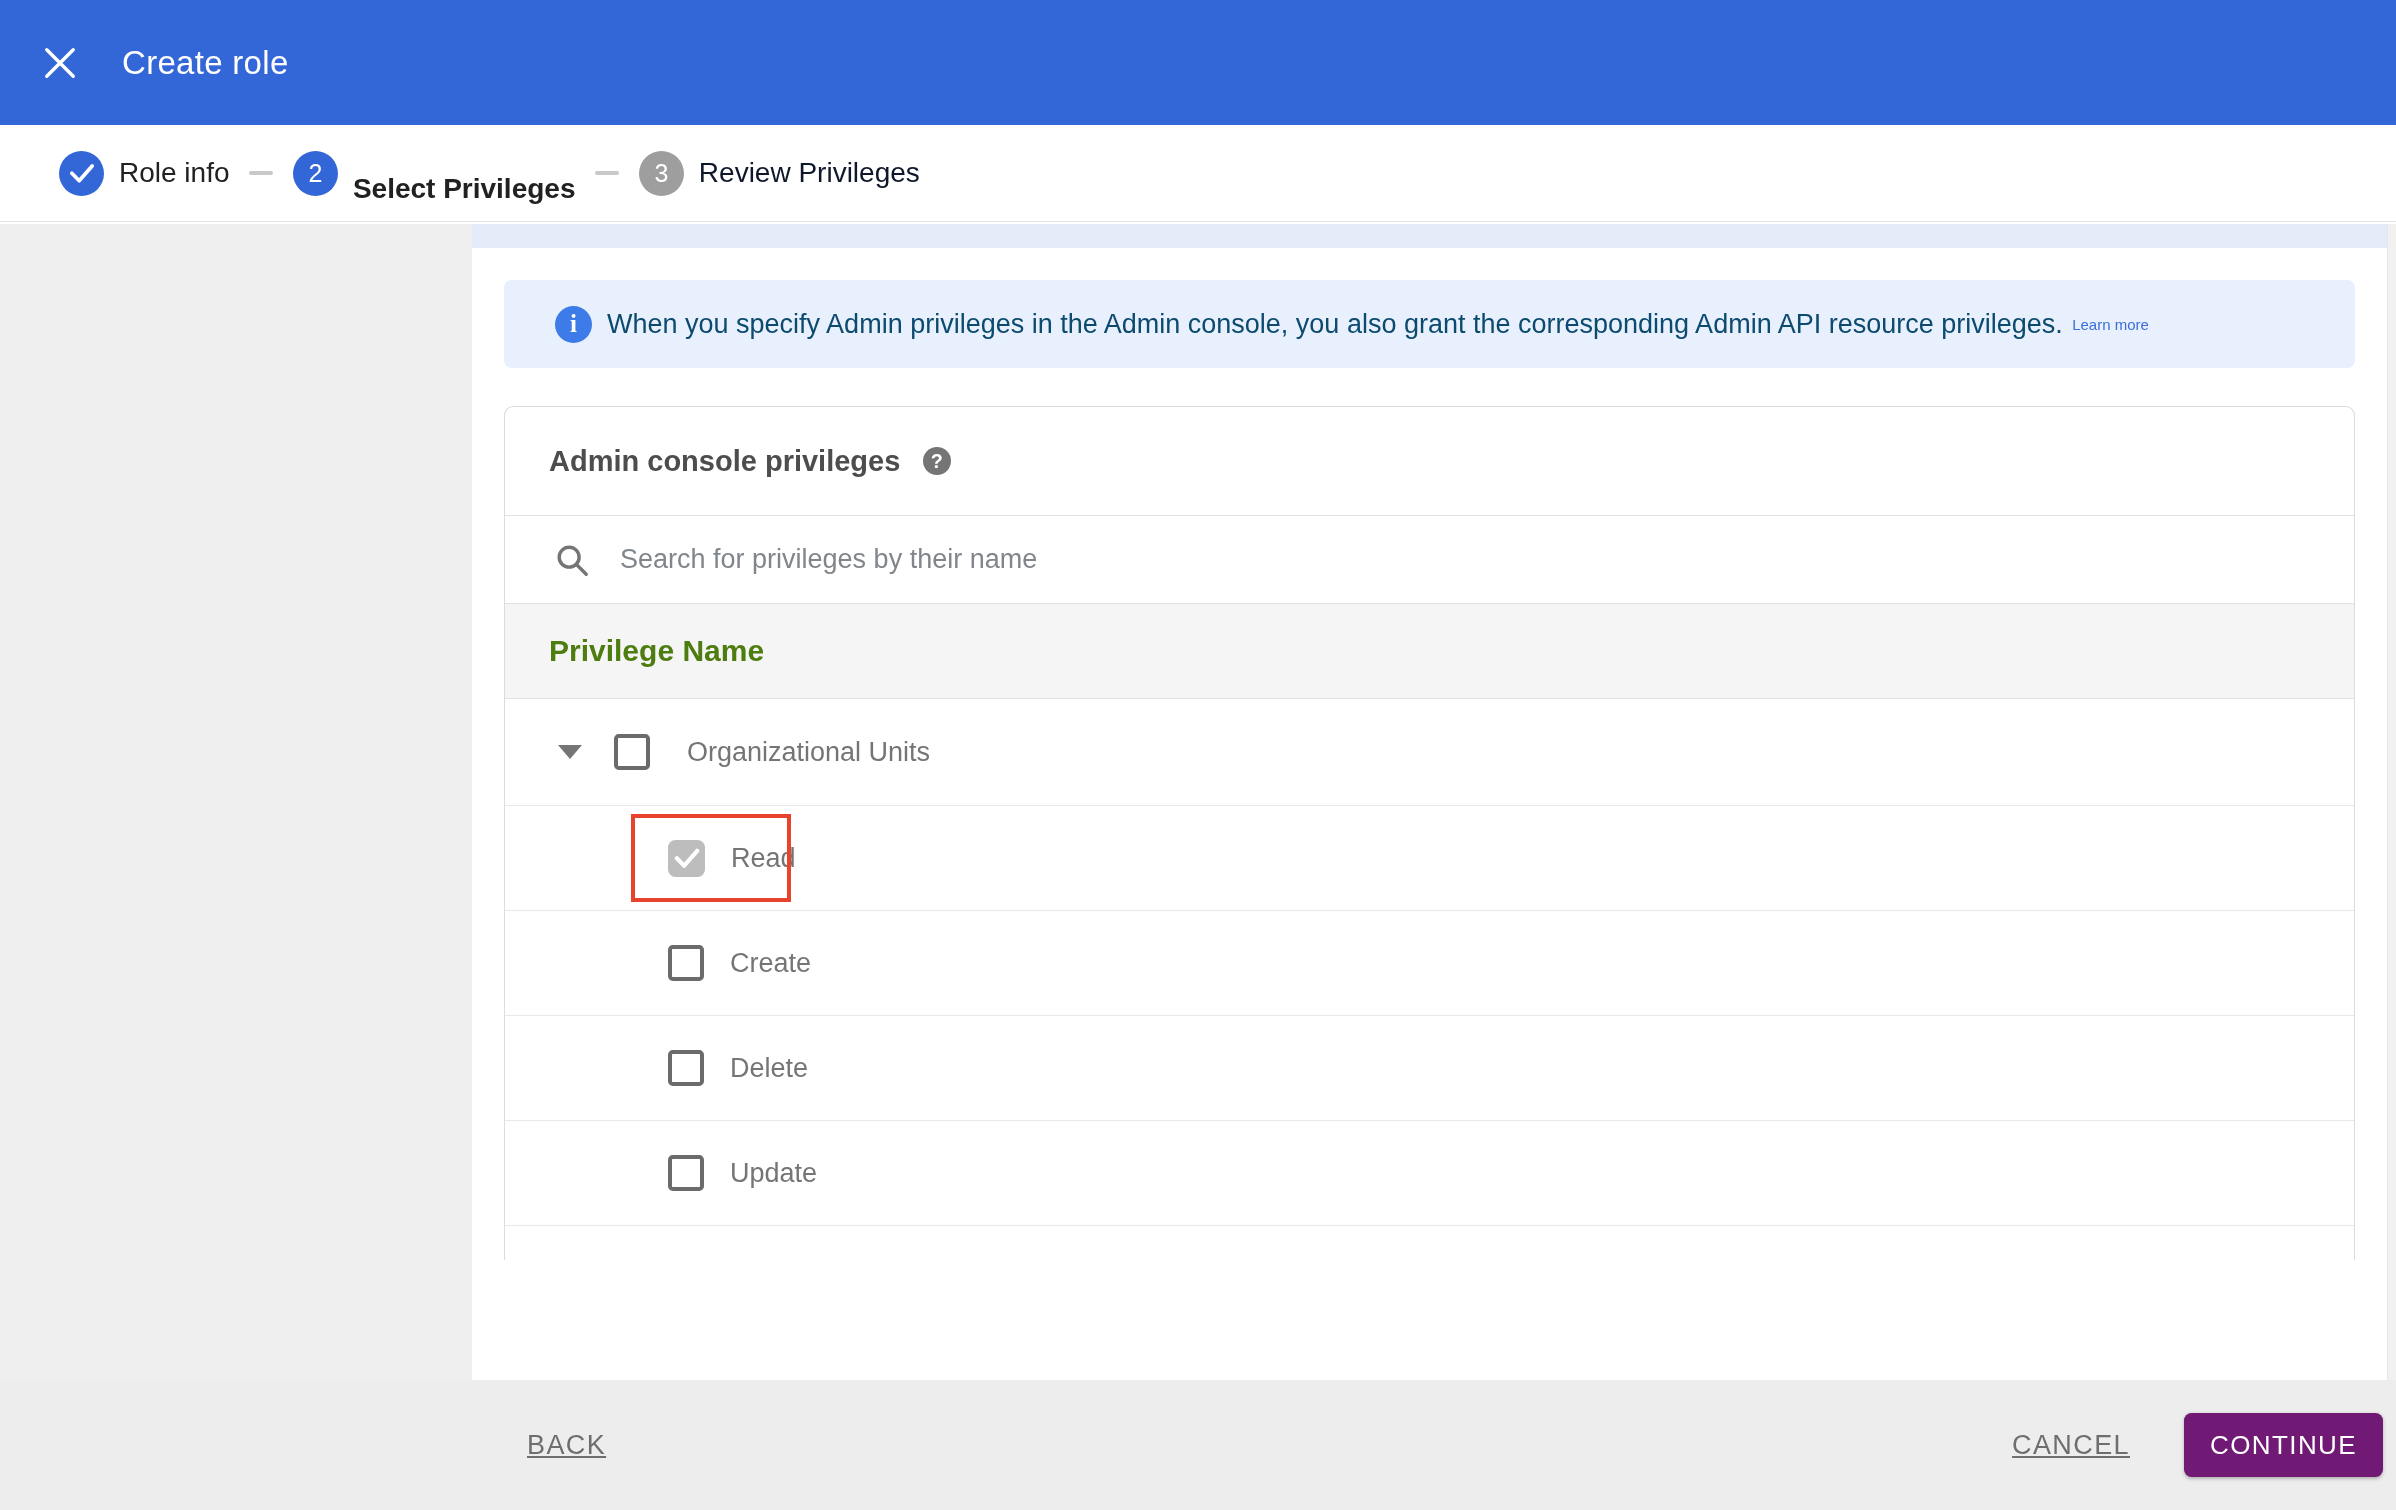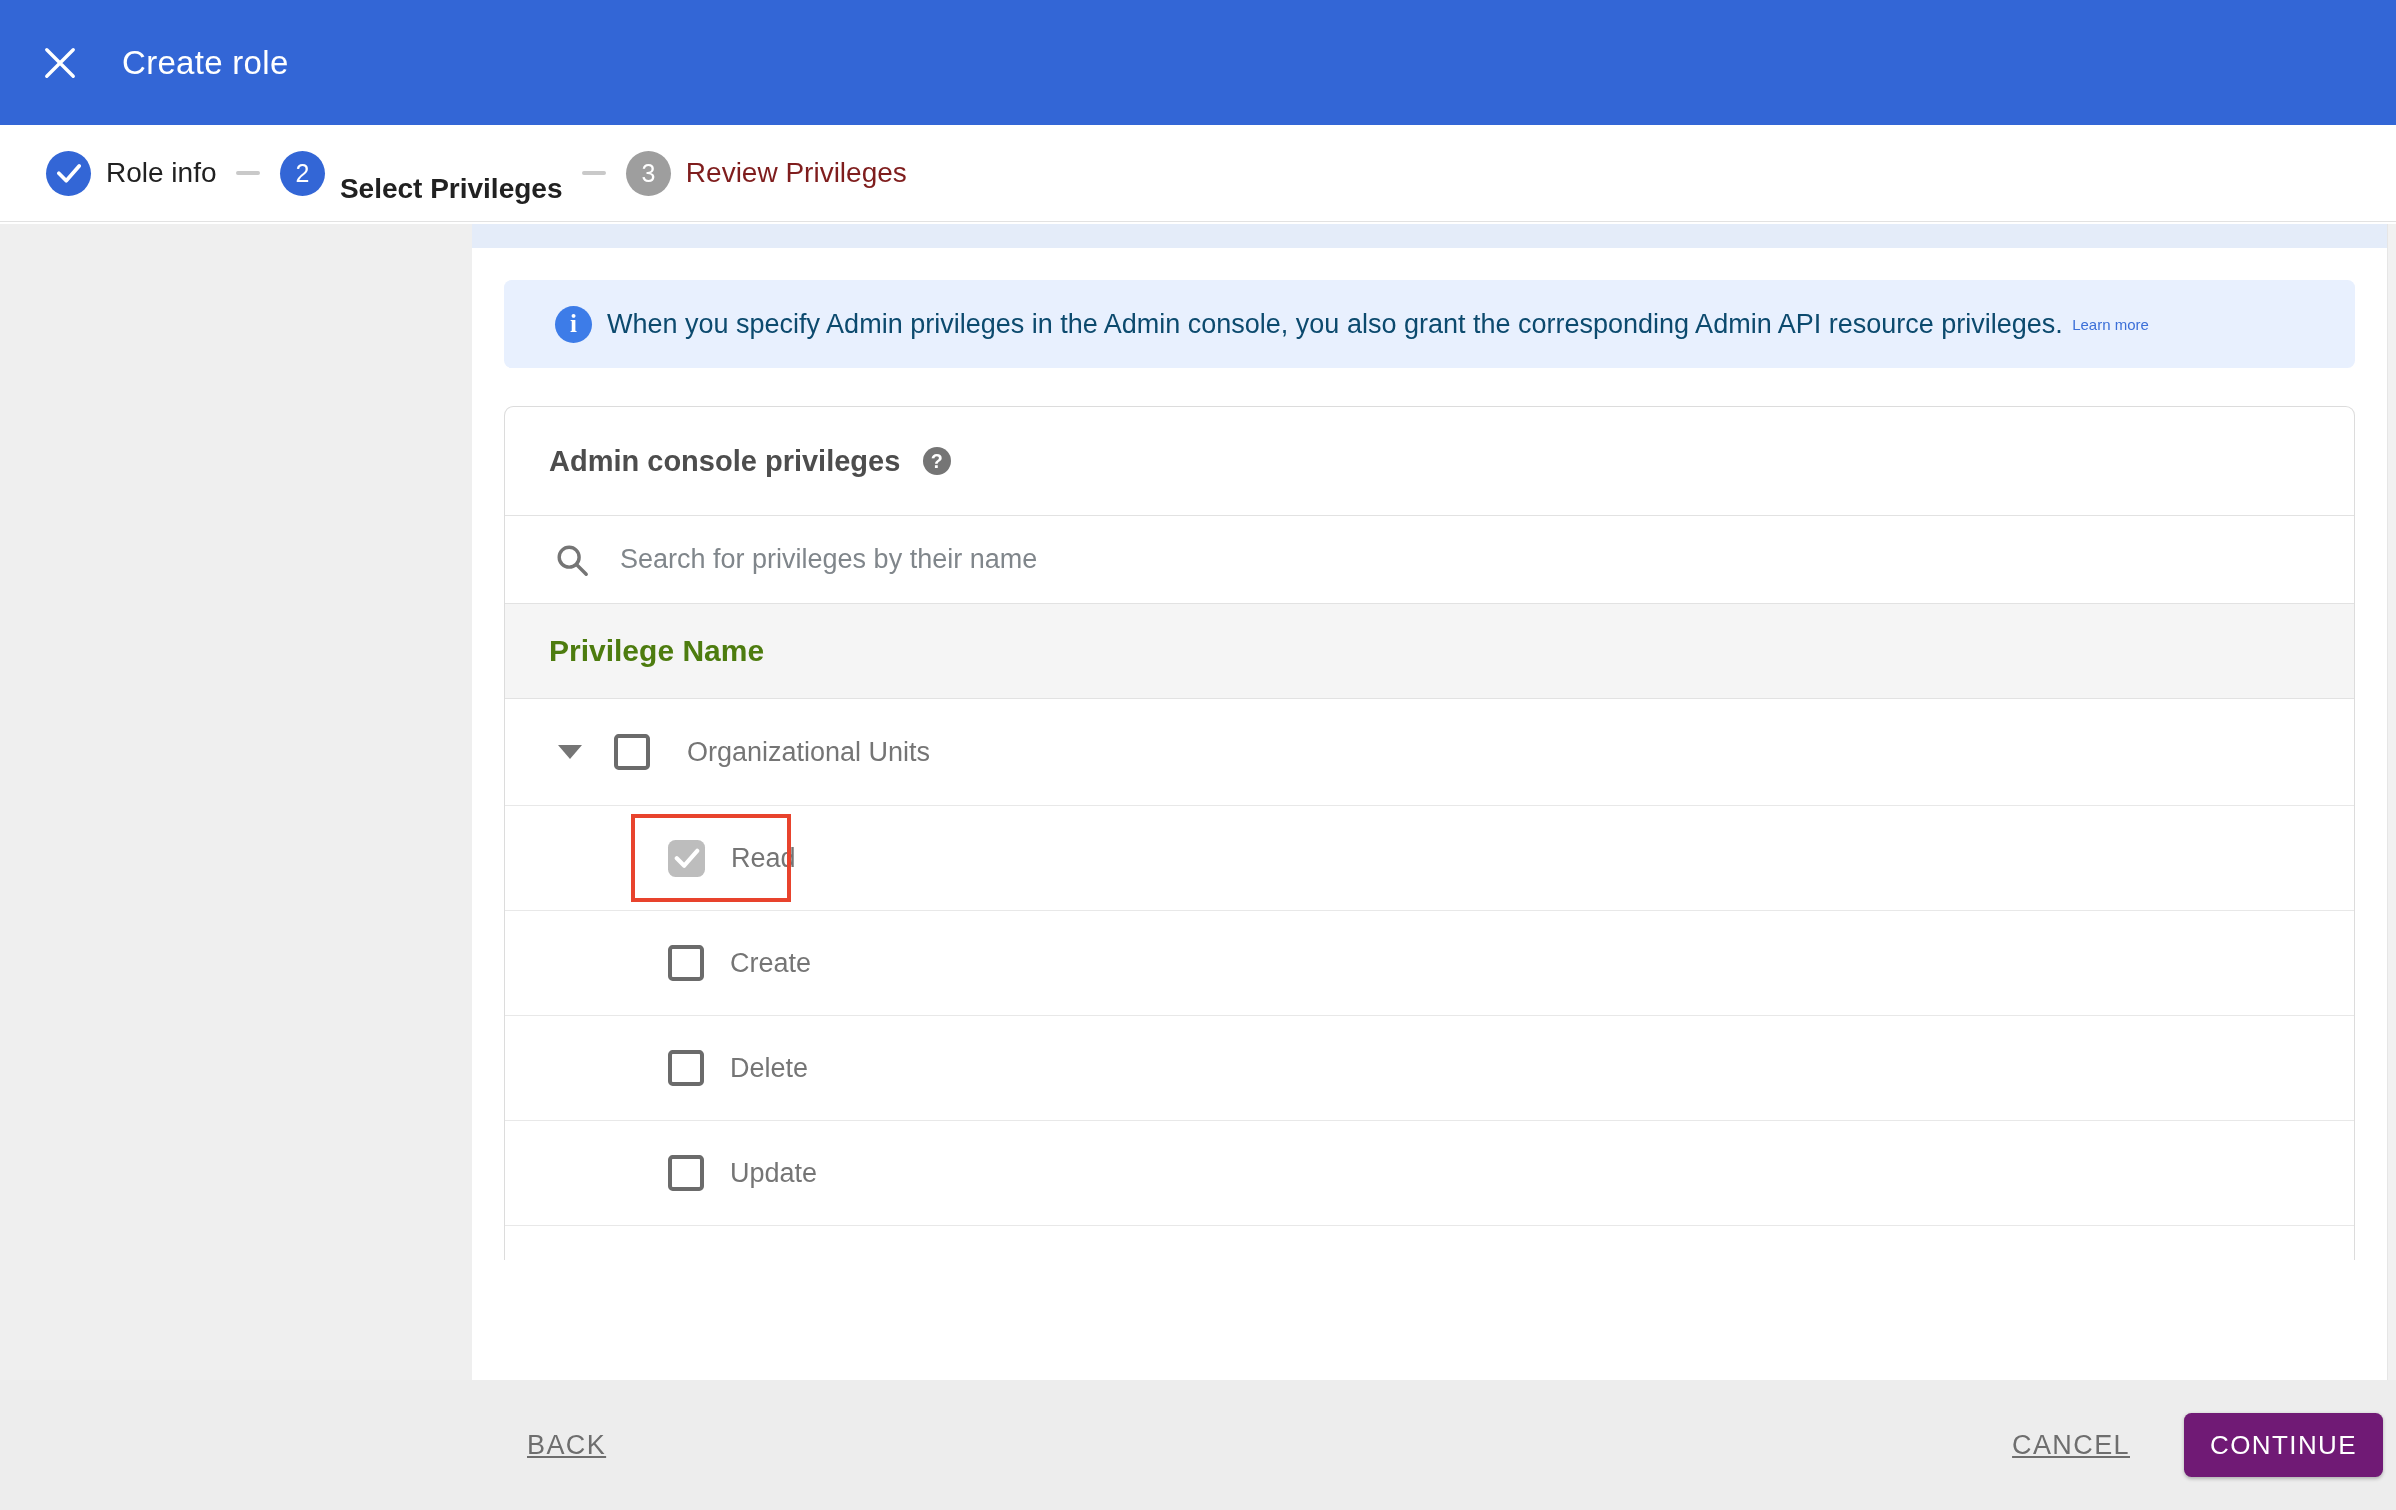--- a/index.html
+++ b/index.html
@@ -4,28 +4,28 @@
 <style>
   html,body{margin:0;padding:0;background:#ffffff;font-family:"Liberation Sans", sans-serif;}
   .screen{position:relative;width:2397px;height:1510px;overflow:hidden;background:#ffffff;}
 
   
   .appbar{position:absolute;left:0;top:0;width:2397px;height:125px;background:#3366d6;display:flex;align-items:center;}
   .close-btn{width:60px;height:60px;margin-left:30px;display:flex;align-items:center;justify-content:center;cursor:pointer;}
   .appbar h1{margin:0 0 0 32px;font-size:33px;font-weight:400;color:#ffffff;letter-spacing:0.3px;}
 
   
-  .stepper{position:absolute;left:0;top:125px;width:2397px;height:97px;background:#ffffff;border-bottom:1.9px solid #e2e2e2;display:flex;align-items:center;padding-left:46px;box-sizing:border-box;}
+  .stepper{position:absolute;left:0;top:125px;width:2397px;height:97px;background:#ffffff;border-bottom:1.9px solid #e2e2e2;display:flex;align-items:center;padding-left:59px;box-sizing:border-box;}
   .step{display:flex;align-items:center;}
   .step-circle{width:45px;height:45px;border-radius:50%;display:flex;align-items:center;justify-content:center;color:#fff;font-size:25px;font-weight:500;flex:none;}
   .step-circle.done,.step-circle.active{background:#3366d6;}
   .step-circle.future{background:#9e9e9e;}
   .step-label{margin-left:15px;font-size:28px;color:#212121;}
   .step-label.bold{font-weight:700;margin-top:32px;}
-  .step-label.muted{color:#7f1d1d;font-weight:400;}
+  .step-label.muted{color:#0f172a;font-weight:400;}
   .step-dash{width:24px;height:3.7px;background:#c9c9c9;margin:0 19.7px;border-radius:1.9px;}
 
   
   .bodyarea{position:absolute;left:0;top:224px;width:2397px;height:1156px;background:#ffffff;}
   .leftpanel{position:absolute;left:0;top:0;width:472px;height:1156px;background:#efefef;}
   .scrollstrip{position:absolute;left:2387px;top:0;width:9.4px;height:1156px;background:#f1f1f1;border-left:0.9px solid #e6e6e6;}
   .bluestrip{position:absolute;left:472px;top:0;width:1915px;height:24px;background:#e4ecf9;}
 
   
   .banner{position:absolute;left:504px;top:56px;width:1851px;height:88px;background:#e8f0fe;border-radius:7.5px;display:flex;align-items:center;box-sizing:border-box;}

